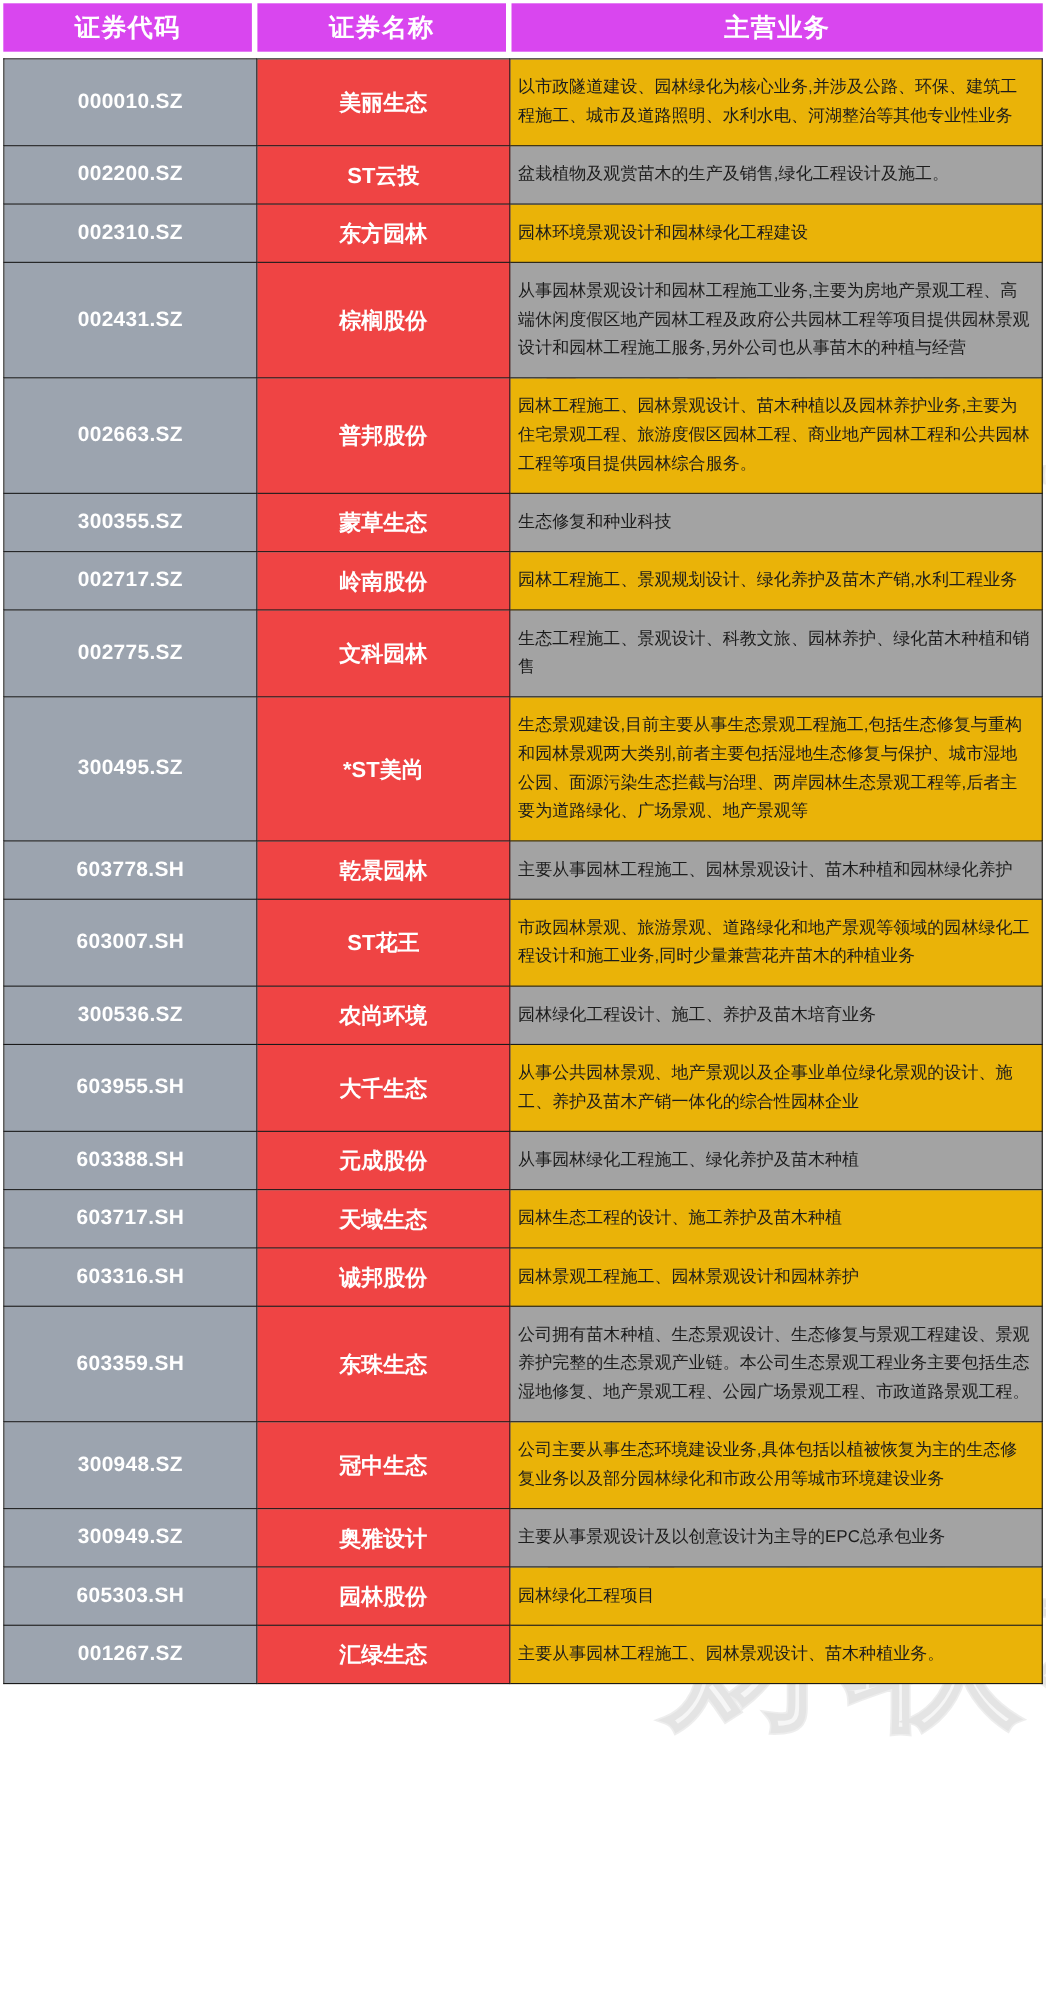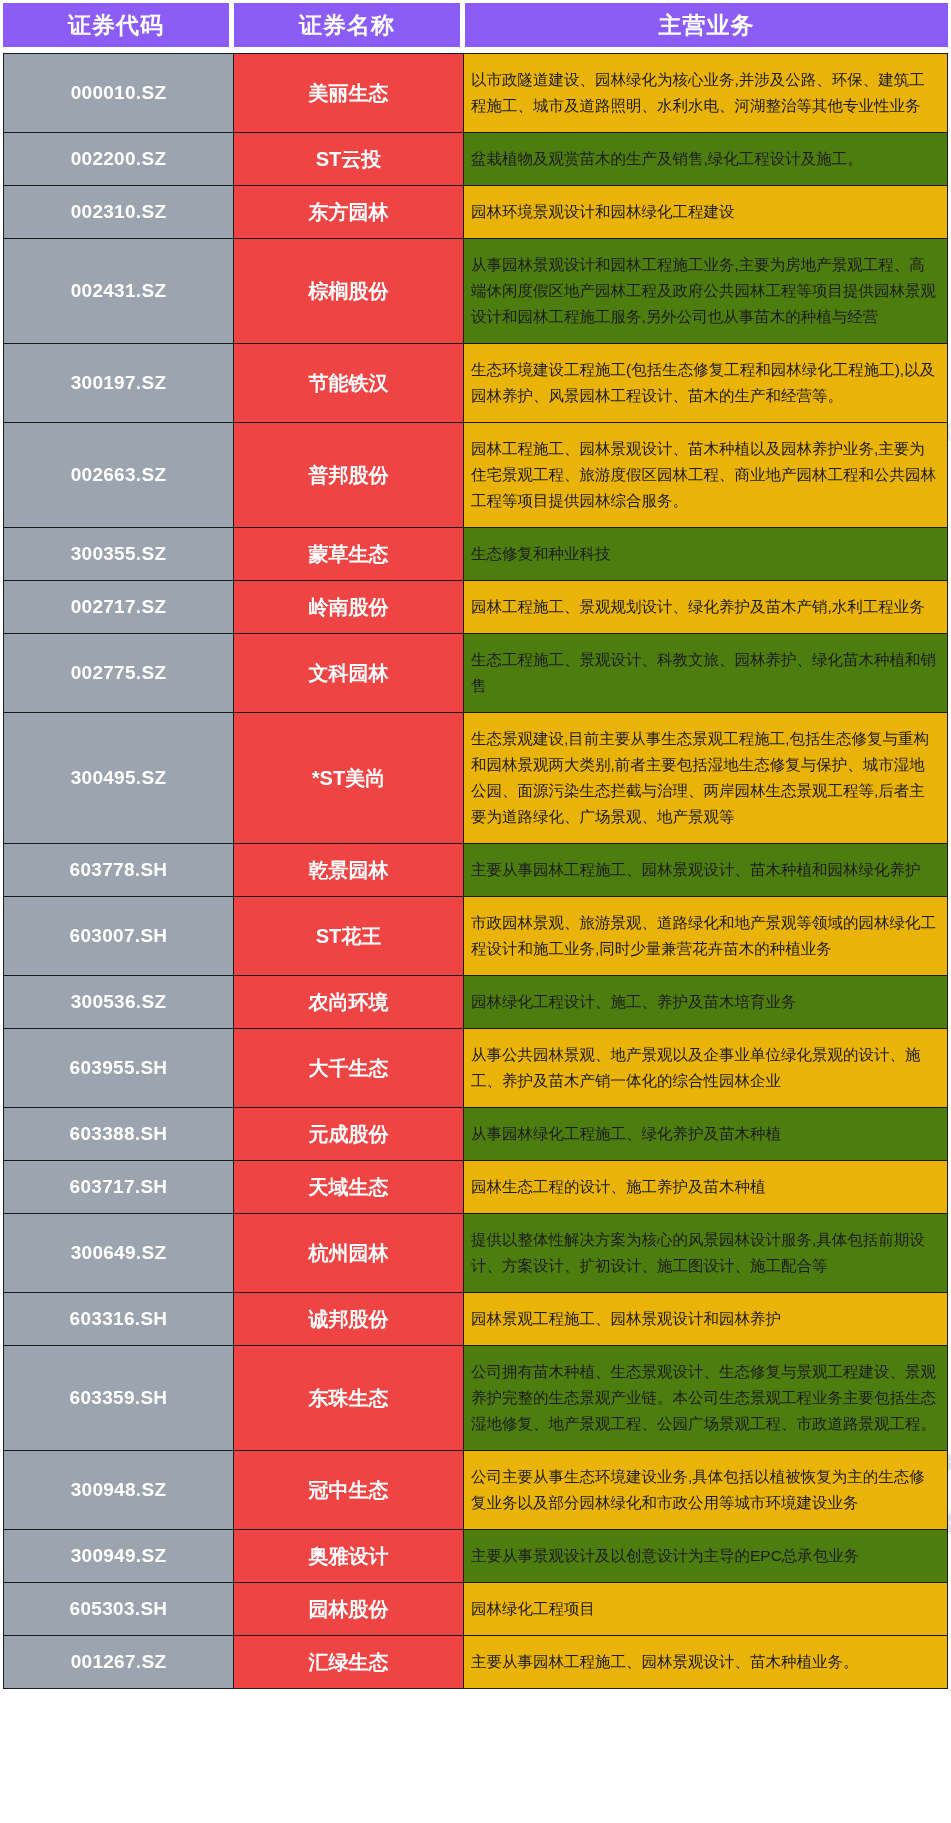--- a/index.html
+++ b/index.html
@@ -4,40 +4,40 @@
 <style>
   html,body{margin:0;padding:0;background:#ffffff;}
   .page{
     width:951px;height:1823px;position:relative;background:#ffffff;overflow:hidden;
     font-family:"Liberation Sans","DejaVu Sans",sans-serif;
   }
   .inner{position:absolute;left:3px;top:3px;width:945px;}
   
   .hdr{display:grid;grid-template-columns:226px 226px auto;gap:5px;height:44px;}
   .hdr .hcell{
-    background:#8b5cf6;color:#ffffff;font-weight:bold;font-size:23px;
+    background:#d946ef;color:#ffffff;font-weight:bold;font-size:23px;
     display:flex;align-items:center;justify-content:center;letter-spacing:1px;
   }
   
   table.tbl{border-collapse:collapse;width:945px;margin-top:6px;table-layout:fixed;}
   table.tbl td{border:1.5px solid #1a1a1a;vertical-align:middle;}
   table.tbl tr{height:53px;}
   td.code-cell{
     width:227px;background:#9CA4AF;color:#ffffff;font-weight:bold;
     font-size:19px;text-align:center;letter-spacing:0.3px;margin-top:12px;
   }
   td.name-cell{
     width:227px;background:#ef4444;color:#ffffff;font-weight:bold;
     font-size:20px;text-align:center;
   }
   td.biz-cell{
     background:#eab308;color:#1c1c1c;font-size:15.5px;line-height:26px;
     padding:13px 10px 13px 7px;word-break:break-all;text-align:left;
   }
-  tr.alt td.biz-cell{background:#4d7c0f;}
+  tr.alt td.biz-cell{background:#a3a3a3;}
   
   .wm{position:absolute;pointer-events:none;}
   .wm-text{
     font-weight:bold;white-space:nowrap;color:rgba(0,0,0,0.035);
     -webkit-text-stroke:3px rgba(0,0,0,0.07);
     font-size:160px;letter-spacing:10px;
   }
   .wm-logo{opacity:0.5;}
   .wm-logo .c-ring{
     box-sizing:border-box;width:120px;height:120px;border-radius:50%;
@@ -89,25 +89,20 @@
           <td class="code-cell">002310.SZ</td>
           <td class="name-cell">东方园林</td>
           <td class="biz-cell">园林环境景观设计和园林绿化工程建设</td>
         </tr>
           <tr class="alt">
           <td class="code-cell">002431.SZ</td>
           <td class="name-cell">棕榈股份</td>
           <td class="biz-cell">从事园林景观设计和园林工程施工业务,主要为房地产景观工程、高端休闲度假区地产园林工程及政府公共园林工程等项目提供园林景观设计和园林工程施工服务,另外公司也从事苗木的种植与经营</td>
         </tr>
           <tr>
-          <td class="code-cell">300197.SZ</td>
-          <td class="name-cell">节能铁汉</td>
-          <td class="biz-cell">生态环境建设工程施工(包括生态修复工程和园林绿化工程施工),以及园林养护、风景园林工程设计、苗木的生产和经营等。</td>
-        </tr>
-          <tr>
           <td class="code-cell">002663.SZ</td>
           <td class="name-cell">普邦股份</td>
           <td class="biz-cell">园林工程施工、园林景观设计、苗木种植以及园林养护业务,主要为住宅景观工程、旅游度假区园林工程、商业地产园林工程和公共园林工程等项目提供园林综合服务。</td>
         </tr>
           <tr class="alt">
           <td class="code-cell">300355.SZ</td>
           <td class="name-cell">蒙草生态</td>
           <td class="biz-cell">生态修复和种业科技</td>
         </tr>
           <tr>
@@ -148,25 +143,20 @@
           <tr class="alt">
           <td class="code-cell">603388.SH</td>
           <td class="name-cell">元成股份</td>
           <td class="biz-cell">从事园林绿化工程施工、绿化养护及苗木种植</td>
         </tr>
           <tr>
           <td class="code-cell">603717.SH</td>
           <td class="name-cell">天域生态</td>
           <td class="biz-cell">园林生态工程的设计、施工养护及苗木种植</td>
         </tr>
-          <tr class="alt">
-          <td class="code-cell">300649.SZ</td>
-          <td class="name-cell">杭州园林</td>
-          <td class="biz-cell">提供以整体性解决方案为核心的风景园林设计服务,具体包括前期设计、方案设计、扩初设计、施工图设计、施工配合等</td>
-        </tr>
           <tr>
           <td class="code-cell">603316.SH</td>
           <td class="name-cell">诚邦股份</td>
           <td class="biz-cell">园林景观工程施工、园林景观设计和园林养护</td>
         </tr>
           <tr class="alt">
           <td class="code-cell">603359.SH</td>
           <td class="name-cell">东珠生态</td>
           <td class="biz-cell">公司拥有苗木种植、生态景观设计、生态修复与景观工程建设、景观养护完整的生态景观产业链。本公司生态景观工程业务主要包括生态湿地修复、地产景观工程、公园广场景观工程、市政道路景观工程。</td>
         </tr>

